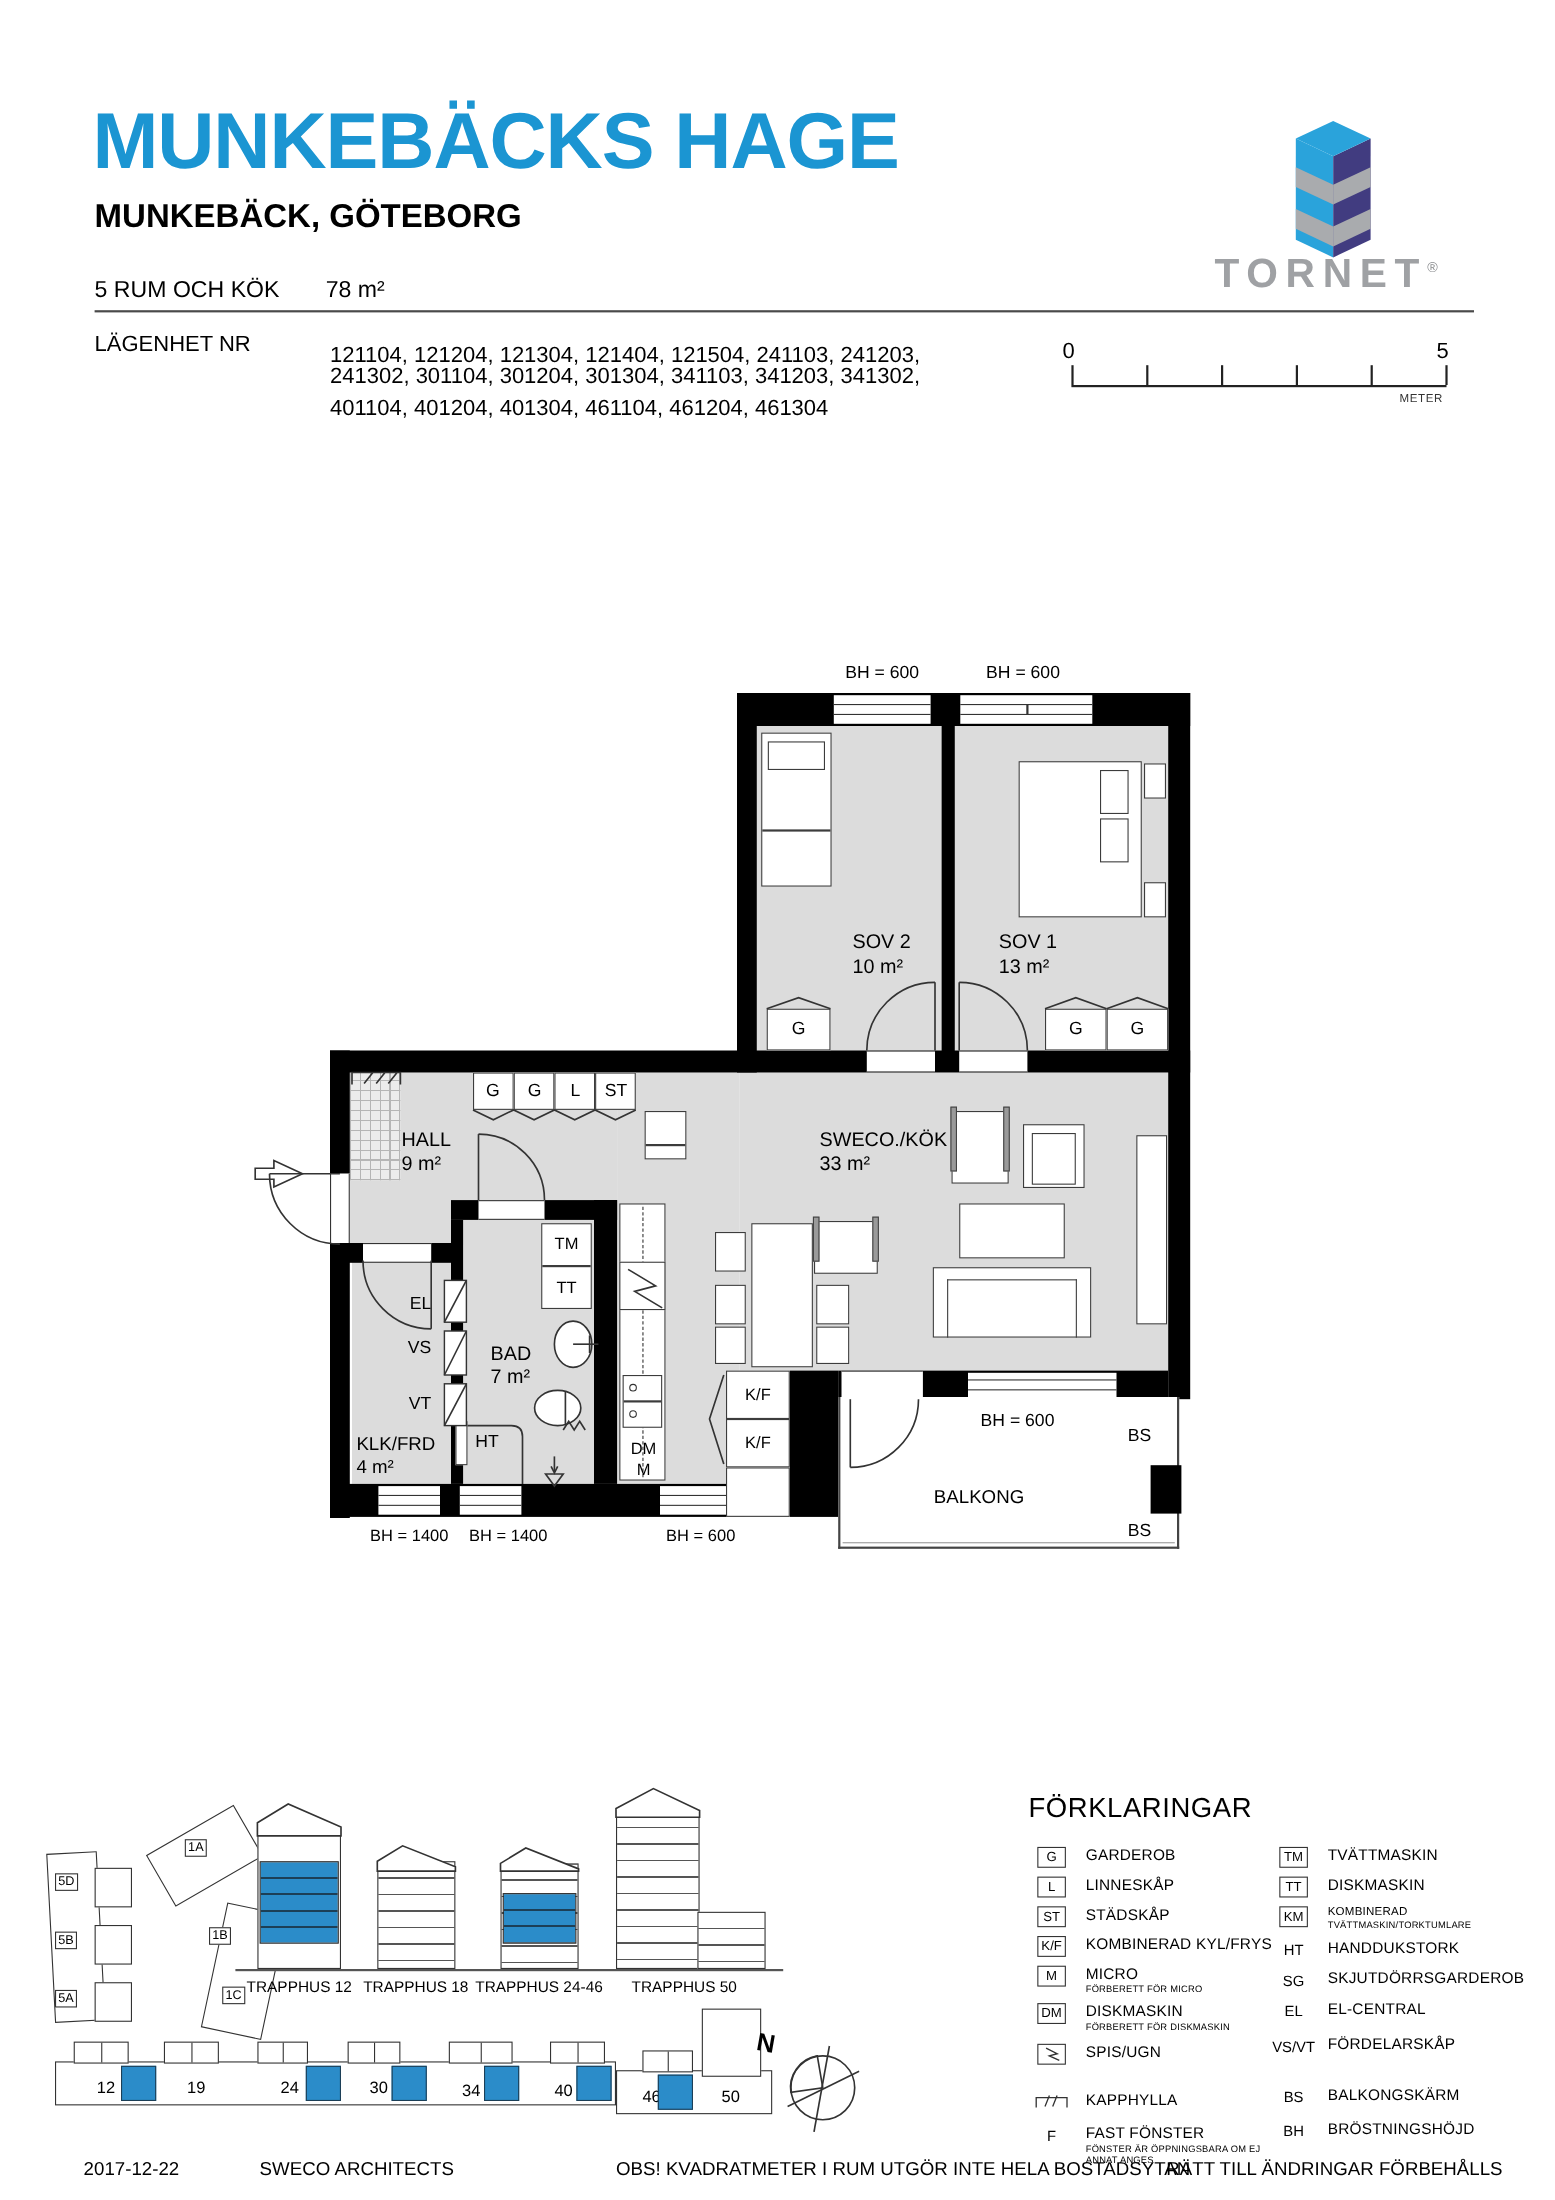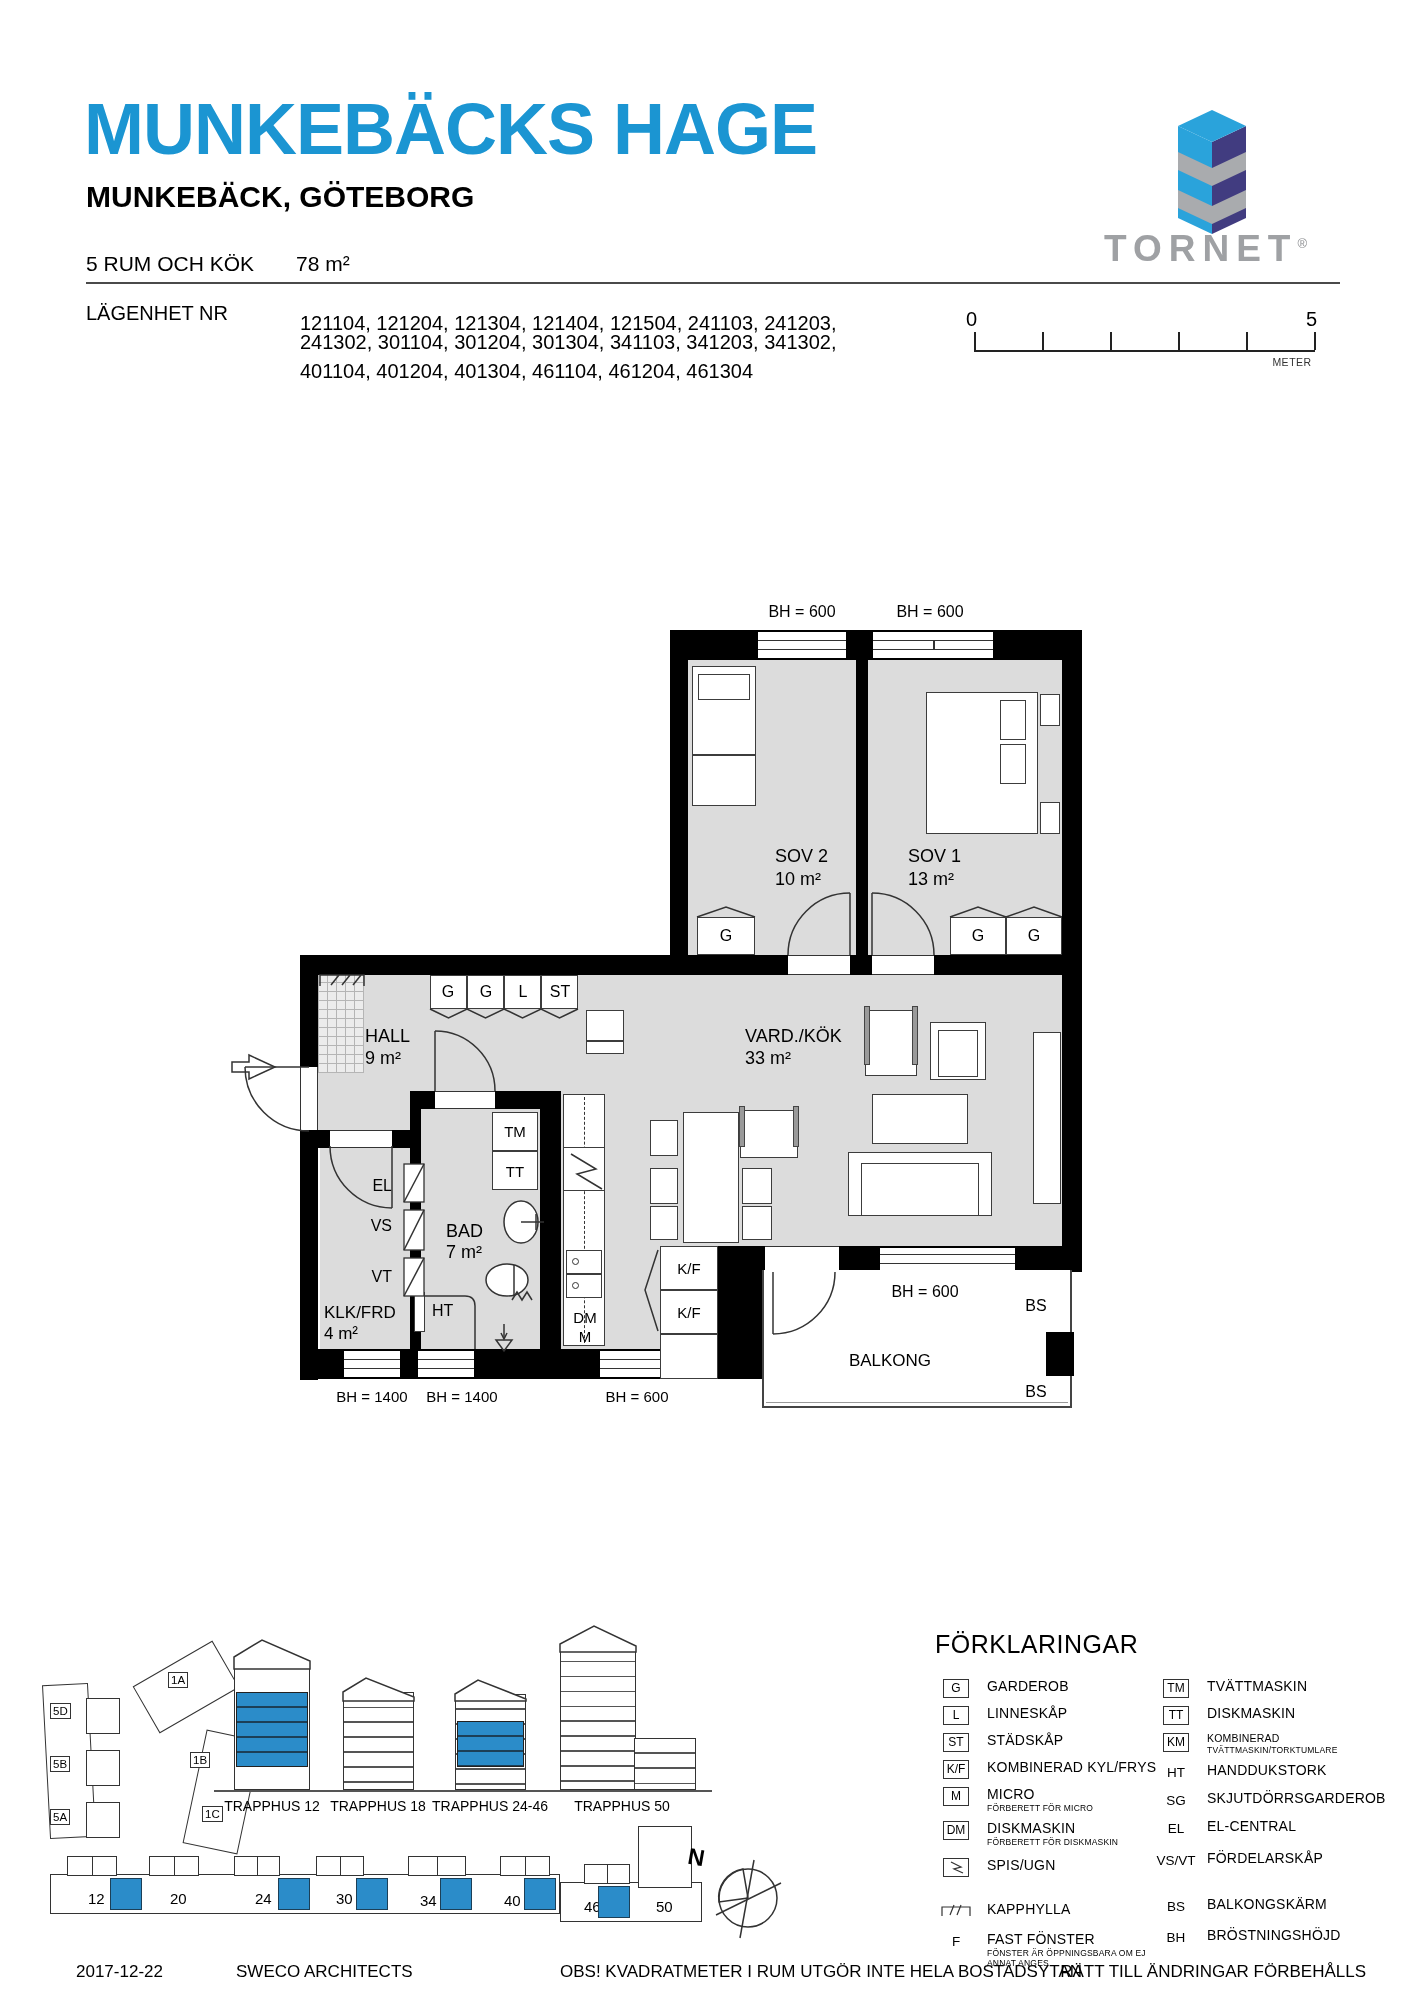--- a/index.html
+++ b/index.html
@@ -209,21 +209,21 @@
       <span class="plan-label al" style="left: 908px; top: 879px; font-size: 18px;">13 m²</span>
       <span class="plan-label" style="left: 726px; top: 936px; font-size: 16px;">G</span>
       <span class="plan-label" style="left: 978px; top: 936px; font-size: 16px;">G</span>
       <span class="plan-label" style="left: 1034px; top: 936px; font-size: 16px;">G</span>
       <span class="plan-label" style="left: 448px; top: 992px; font-size: 16px;">G</span>
       <span class="plan-label" style="left: 486px; top: 992px; font-size: 16px;">G</span>
       <span class="plan-label" style="left: 523px; top: 992px; font-size: 16px;">L</span>
       <span class="plan-label" style="left: 560px; top: 992px; font-size: 16px;">ST</span>
       <span class="plan-label al" style="left: 365px; top: 1036px; font-size: 18px;">HALL</span>
       <span class="plan-label al" style="left: 365px; top: 1058px; font-size: 18px;">9 m²</span>
-      <span class="plan-label al" style="left: 745px; top: 1036px; font-size: 18px;">VARD./KÖK</span>
+      <span class="plan-label al" style="left: 745px; top: 1036px; font-size: 18px;">SWECO./KÖK</span>
       <span class="plan-label al" style="left: 745px; top: 1058px; font-size: 18px; text-align: center;">33 m²</span>
       <span class="plan-label" style="left: 515px; top: 1131px; font-size: 15px;">TM</span>
       <span class="plan-label" style="left: 515px; top: 1171px; font-size: 15px;">TT</span>
       <span class="plan-label ar" style="left: 392px; top: 1186px; font-size: 16px;">EL</span>
       <span class="plan-label ar" style="left: 392px; top: 1226px; font-size: 16px;">VS</span>
       <span class="plan-label ar" style="left: 392px; top: 1277px; font-size: 16px;">VT</span>
       <span class="plan-label al" style="left: 446px; top: 1231px; font-size: 18px;">BAD</span>
       <span class="plan-label al" style="left: 446px; top: 1252px; font-size: 18px;">7 m²</span>
       <span class="plan-label al" style="left: 432px; top: 1311px; font-size: 16px;">HT</span>
       <span class="plan-label al" style="left: 324px; top: 1313px; font-size: 17px;">KLK/FRD</span>
@@ -274,21 +274,21 @@
     <span class="blk" style="left: 50px; top: 1756px;">5B</span>
     <span class="blk" style="left: 50px; top: 1809px;">5A</span>
     <span class="blk" style="left: 168px; top: 1672px;">1A</span>
     <span class="blk" style="left: 190px; top: 1752px;">1B</span>
     <span class="blk" style="left: 202px; top: 1806px;">1C</span>
     <span class="site-label" style="left: 272px; top: 1798px;">TRAPPHUS 12</span>
     <span class="site-label" style="left: 378px; top: 1798px;">TRAPPHUS 18</span>
     <span class="site-label" style="left: 490px; top: 1798px;">TRAPPHUS 24-46</span>
     <span class="site-label" style="left: 622px; top: 1798px;">TRAPPHUS 50</span>
     <span class="strip-num" style="left: 88px; top: 1890px;">12</span>
-    <span class="strip-num" style="left: 170px; top: 1890px;">20</span>
+    <span class="strip-num" style="left: 170px; top: 1890px;">19</span>
     <span class="strip-num" style="left: 255px; top: 1890px;">24</span>
     <span class="strip-num" style="left: 336px; top: 1890px;">30</span>
     <span class="strip-num" style="left: 420px; top: 1892px;">34</span>
     <span class="strip-num" style="left: 504px; top: 1892px;">40</span>
     <span class="strip-num" style="left: 584px; top: 1898px;">46</span>
     <span class="strip-num" style="left: 656px; top: 1898px;">50</span>
     <div class="bluecell" style="left: 110px; top: 1878px; width: 32px; height: 32px;"></div>
     <div class="bluecell" style="left: 278px; top: 1878px; width: 32px; height: 32px;"></div>
     <div class="bluecell" style="left: 356px; top: 1878px; width: 32px; height: 32px;"></div>
     <div class="bluecell" style="left: 440px; top: 1878px; width: 32px; height: 32px;"></div>

